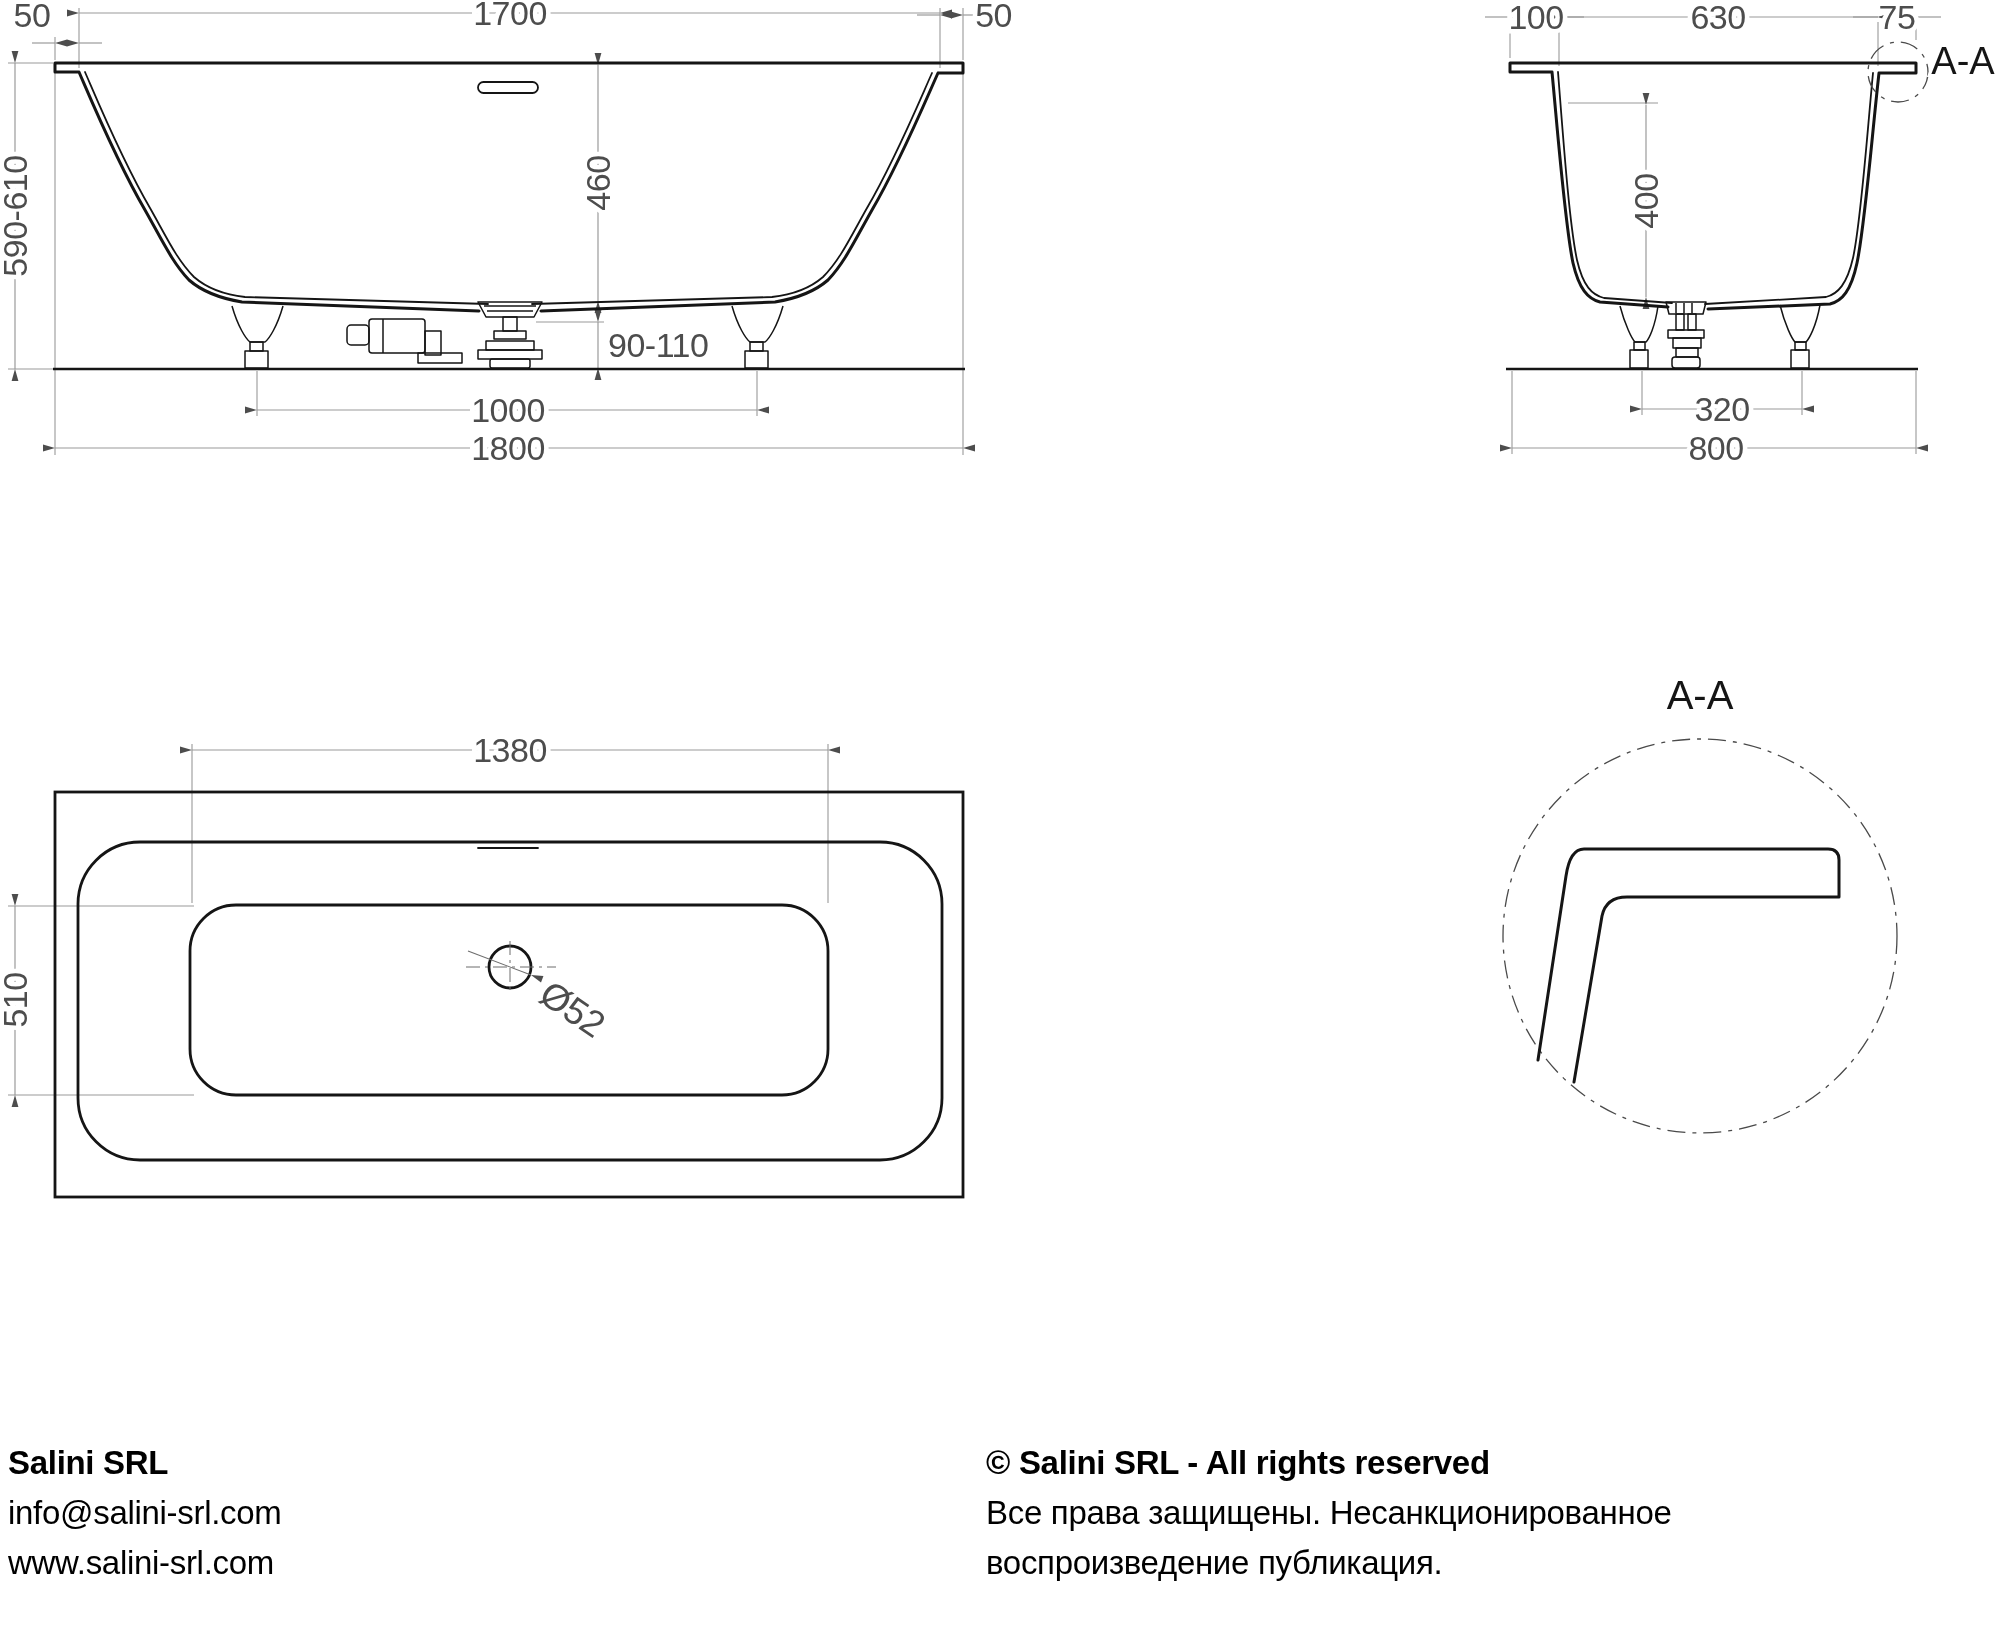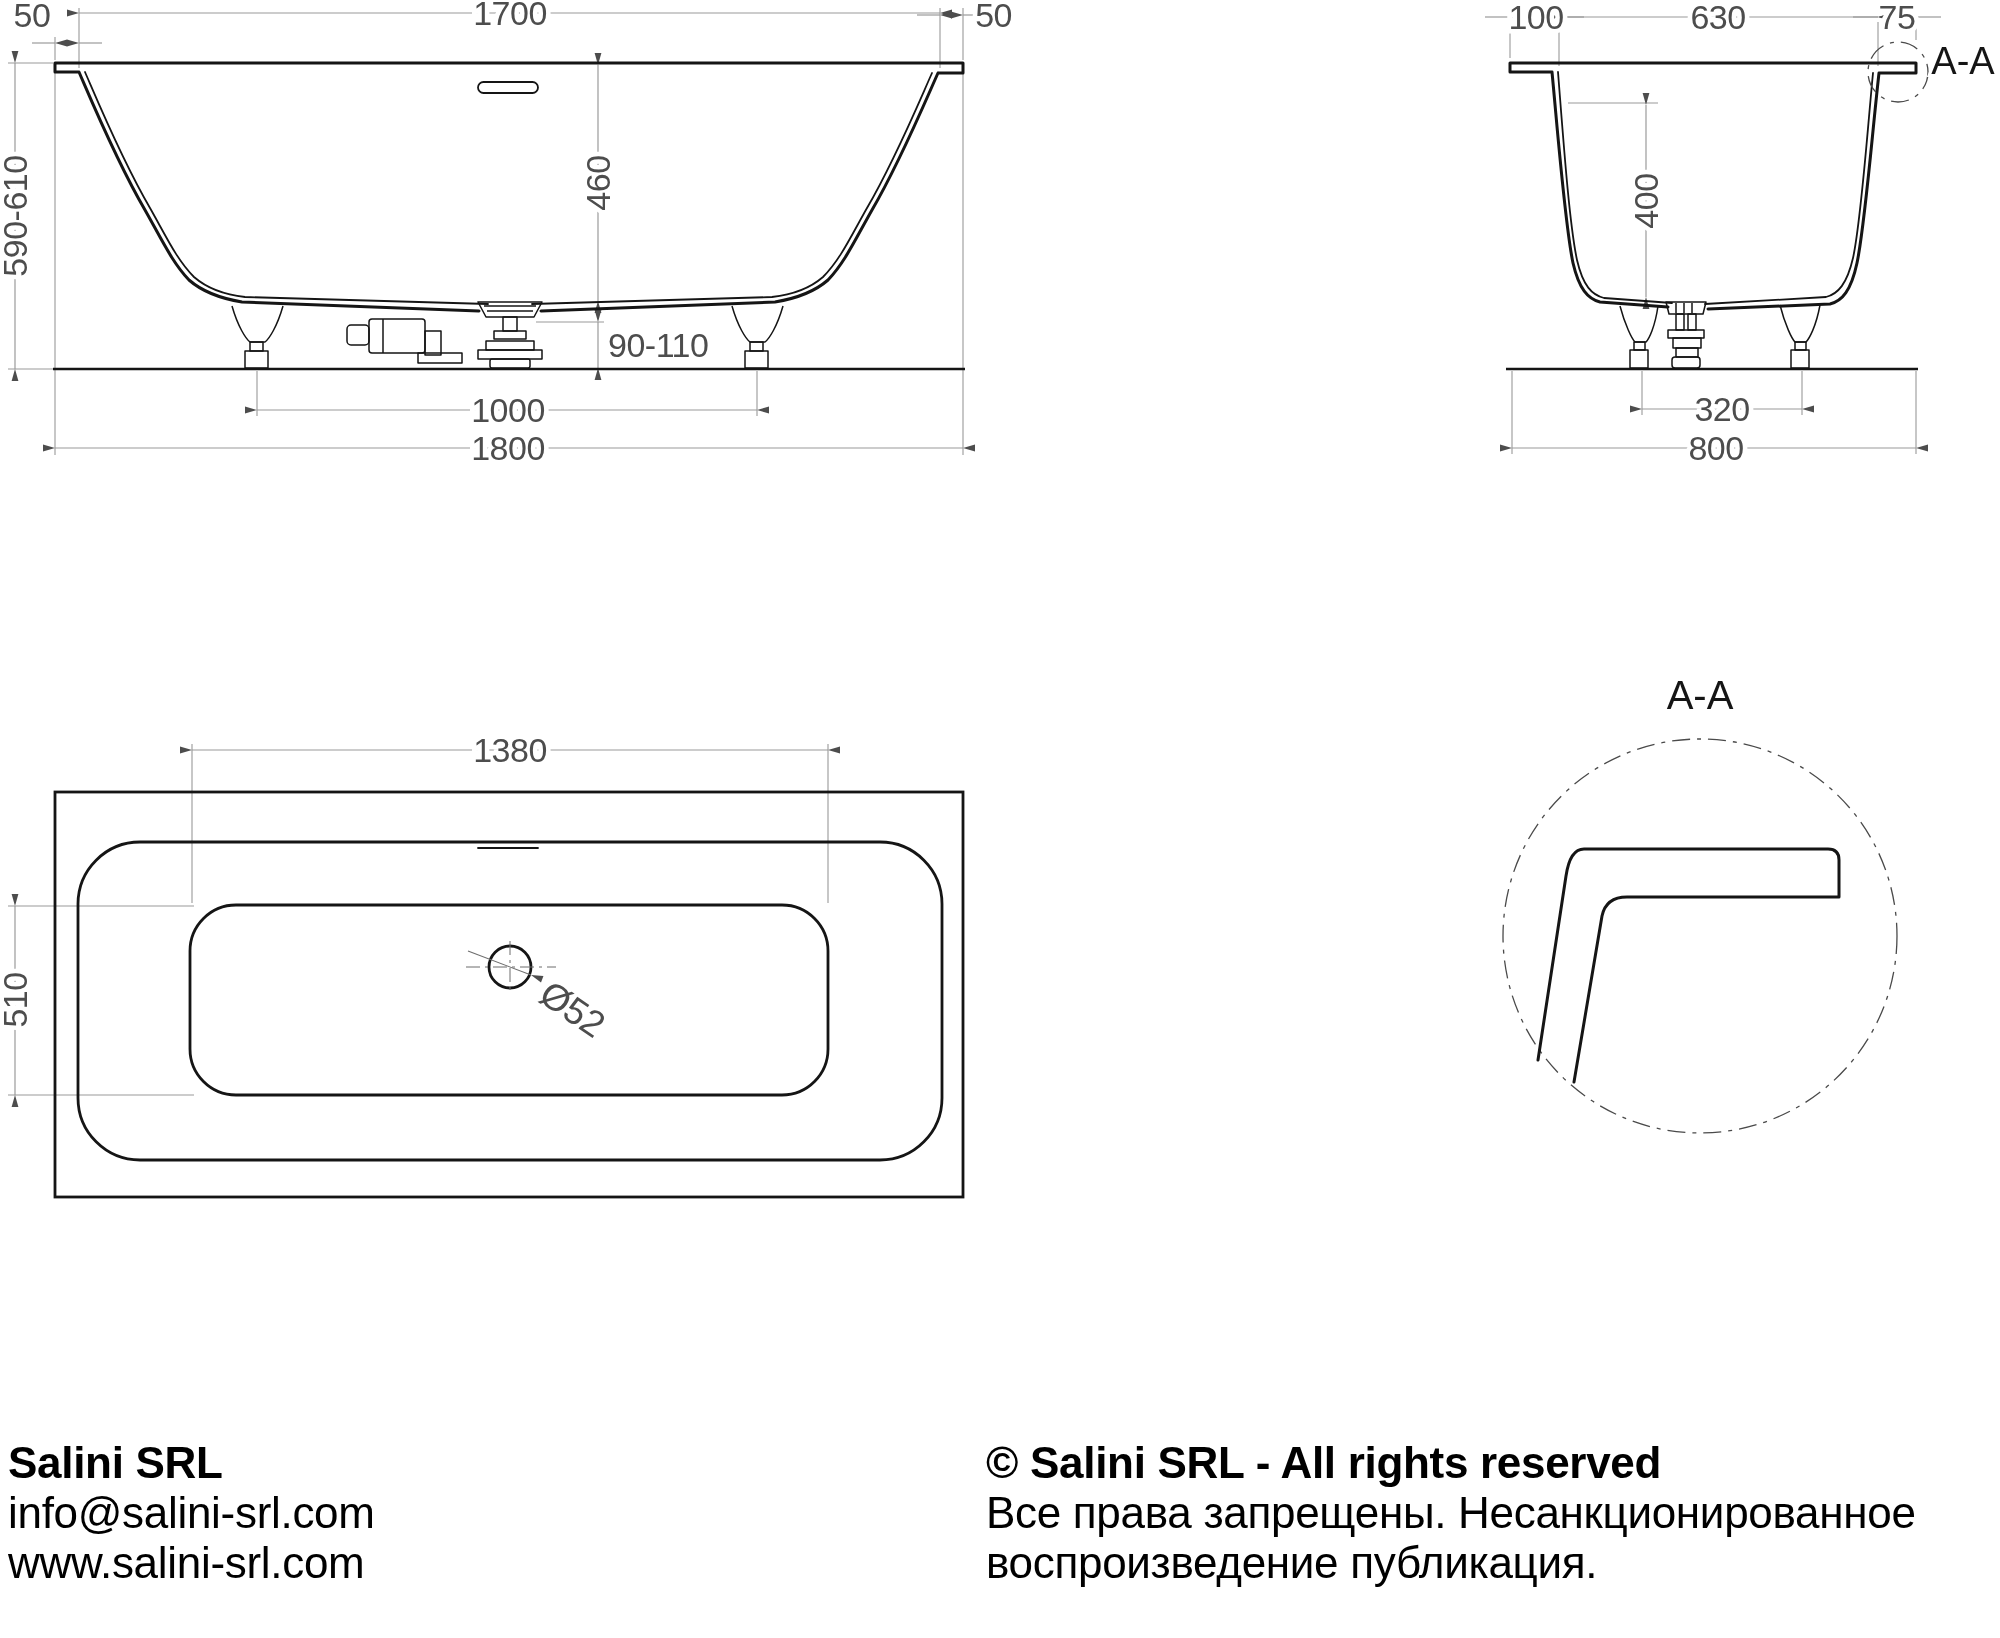--- a/index.html
+++ b/index.html
@@ -28,21 +28,21 @@
   .arrfill{fill:var(--dimension-text);}
 
   
   .dt{font-family:"Liberation Sans",sans-serif;font-size:34px;fill:var(--dimension-text);
       paint-order:stroke fill;stroke:#ffffff;stroke-width:9px;letter-spacing:-0.5px;}
   .mark{font-family:"Liberation Sans",sans-serif;font-size:38px;fill:var(--drawing-line);
         paint-order:stroke fill;stroke:#ffffff;stroke-width:6px;}
   .sect-title{font-family:"Liberation Sans",sans-serif;font-size:40px;fill:var(--drawing-line);}
 
   
-  .footer-block{position:absolute;top:1438px;color:var(--text);font-size:44px;line-height:50px;letter-spacing:-0.3px;}
+  .footer-block{position:absolute;top:1438px;color:var(--text);font-size:33px;line-height:50px;letter-spacing:-0.3px;}
   .footer-left{left:8px;}
   .footer-right{left:986px;}
   .fb-bold{font-weight:bold;}
 </style>
 </head>
 <body>
 
 <div class="page">
 
 <svg width="2000" height="1638" viewBox="0 0 2000 1638">
@@ -227,17 +227,17 @@
 </svg>
 
 <div class="footer-block footer-left">
   <div class="fb-bold">Salini SRL</div>
   <div>info@salini-srl.com</div>
   <div>www.salini-srl.com</div>
 </div>
 
 <div class="footer-block footer-right">
   <div class="fb-bold">© Salini SRL - All rights reserved</div>
-  <div>Все права запрещены. Несанкционированное</div>
+  <div>Все права защищены. Несанкционированное</div>
   <div>воспроизведение публикация.</div>
 </div>
 
 </div>
 
 </body></html>

